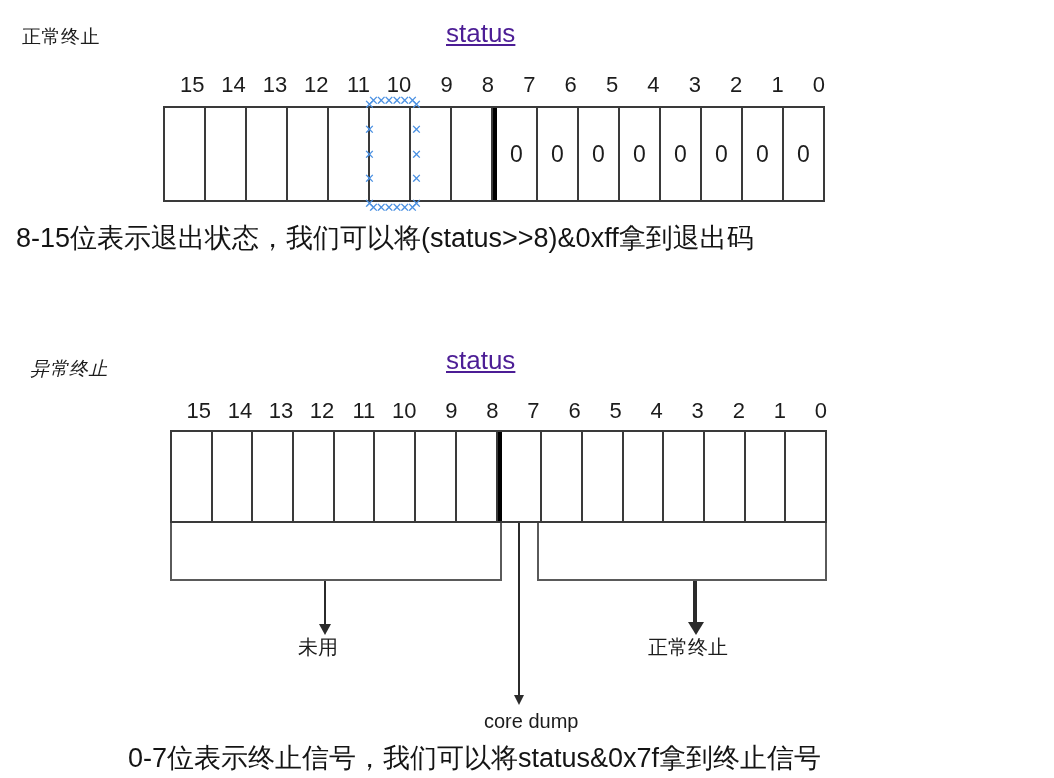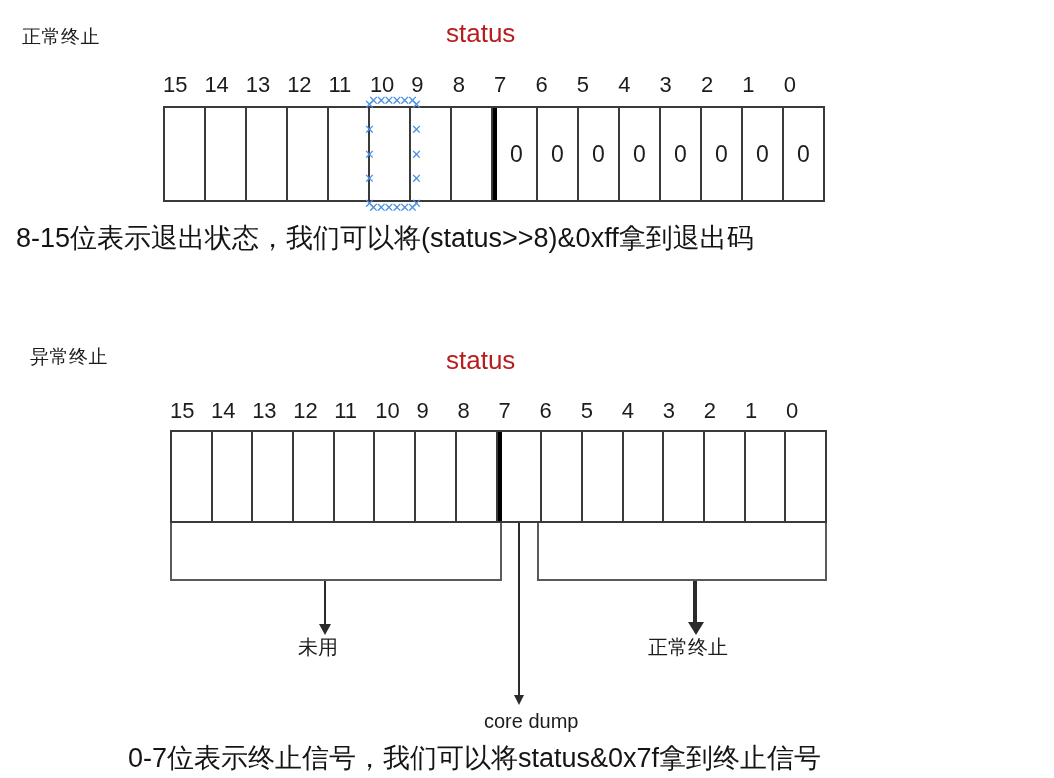--- a/index.html
+++ b/index.html
@@ -21,33 +21,34 @@
 
   
   .side-label {
     font-size: 19px;
     color: #1c1c1c;
     letter-spacing: 0.5px;
     white-space: nowrap;
   }
   .status-title {
     font-size: 26px;
-    color: #b91c1c;
-    white-space: nowrap;
+    color: #4c1d95;
+    white-space: nowrap;
+    text-decoration: underline;
   }
 
   
   .bitnums {
     display: flex;
     font-size: 22px;
     color: #1c1c1c;
     line-height: 1;
   }
   .bitnums .bn {
-    text-align: left;
+    text-align: right;
     white-space: nowrap;
   }
 
   
   .reg {
     display: flex;
     box-sizing: border-box;
     border: 2px solid #3a3a3a;
     background: #fff;
   }
@@ -193,21 +194,21 @@
     <div class="handle" style="top: 103px; left: 0px; color: rgb(74, 144, 226);">✕</div>
     <div class="handle" style="top: 103px; left: 7.8px; color: rgb(74, 144, 226);">✕</div>
     <div class="handle" style="top: 103px; left: 15.6px; color: rgb(74, 144, 226);">✕</div>
     <div class="handle" style="top: 103px; left: 23.4px; color: rgb(74, 144, 226);">✕</div>
     <div class="handle" style="top: 103px; left: 31.2px; color: rgb(74, 144, 226);">✕</div>
     <div class="handle" style="top: 103px; left: 39px; color: rgb(74, 144, 226);">✕</div>
   </div>
 
 <div class="abs caption" style="left:16px; top:208px;">8-15位表示退出状态，我们可以将(status&gt;&gt;8)&amp;0xff拿到退出码</div>
 
-<div class="abs side-label" style="left:30px; top:332px;">异常终止</div>
+<div class="abs side-label" style="left:30px; top:344px;font-style:italic;">异常终止</div>
 
 <div class="abs status-title" style="left:446px; top:333px;">status</div>
 
 <div class="abs bitnums" id="bitnums-2" style="left:170px; top:388px; width:657px;">
     <div class="bn" style="flex: 1 1 0px;">15</div>
     <div class="bn" style="flex: 1 1 0px;">14</div>
     <div class="bn" style="flex: 1 1 0px;">13</div>
     <div class="bn" style="flex: 1 1 0px;">12</div>
     <div class="bn" style="flex: 1 1 0px;">11</div>
     <div class="bn" style="flex: 1 1 0px;">10</div>

